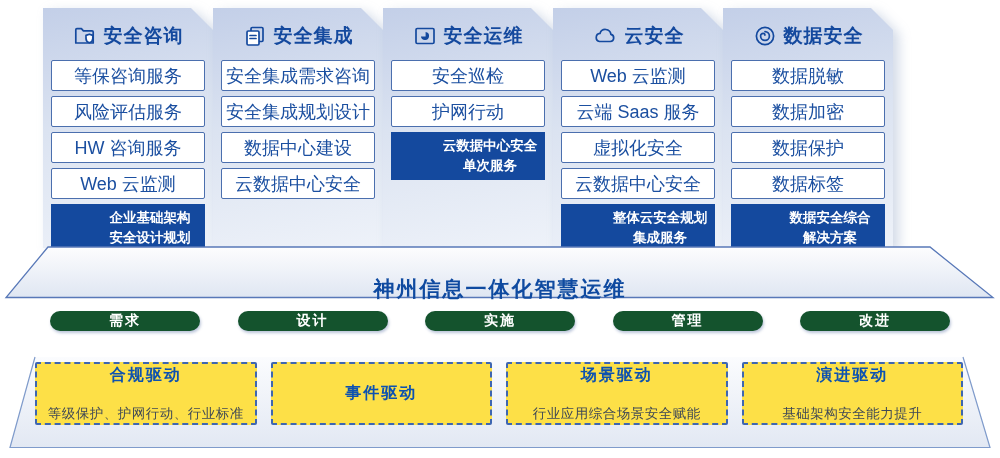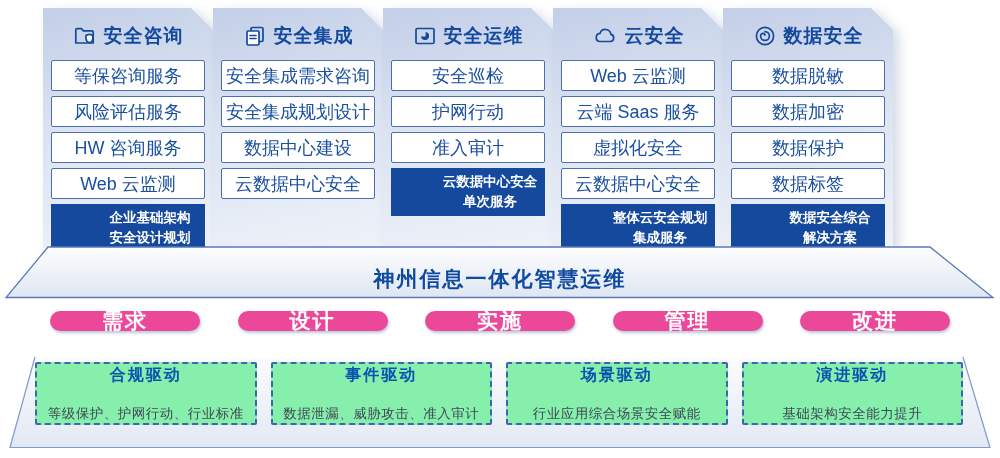--- a/index.html
+++ b/index.html
@@ -28,36 +28,36 @@
     height:48px;margin:3px 8px 0 8px;background:#14499e;
     display:flex;align-items:center;justify-content:center;text-align:center;
     color:#ffffff;font-size:13.5px;font-weight:bold;line-height:1.45;
     white-space:pre-line;
     padding-left:44px;
   }
   .icon svg{display:block;}
   
   .banner-svg{position:absolute;left:0;top:246px;}
   .banner-title{
-    position:absolute;left:0;top:265px;width:1000px;text-align:center;
+    position:absolute;left:0;top:275px;width:1000px;text-align:center;
     font-size:21px;font-weight:bold;color:#0f4aa0;letter-spacing:2px;
   }
   
   .pills-row{position:absolute;left:50px;top:311px;width:900px;display:flex;justify-content:space-between;}
   .pill{
-    width:150px;height:20px;border-radius:17px;background:#ec4899;
+    width:150px;height:20px;border-radius:17px;background:#14532d;
     display:flex;align-items:center;justify-content:center;
-    color:#ffffff;font-size:21px;font-weight:bold;letter-spacing:2px;
+    color:#ffffff;font-size:14px;font-weight:bold;letter-spacing:2px;
     box-shadow:1px 2px 3px rgba(60,90,150,0.35);
   }
   
   .bottom-svg{position:absolute;left:0;top:356px;}
   .drivers-row{position:absolute;left:35px;top:362px;width:928px;display:flex;gap:14px;}
   .driver-box{
-    flex:1;height:63px;box-sizing:border-box;background:#86efac;
+    flex:1;height:63px;box-sizing:border-box;background:#fde047;
     border:2px dashed #3e66b0;border-radius:2px;
     display:flex;flex-direction:column;align-items:center;justify-content:center;
   }
   .driver-title{font-size:16px;font-weight:bold;color:#0d52b0;letter-spacing:2px;}
   .driver-desc{font-size:13.5px;color:#3f4856;margin-top:19px;letter-spacing:0.5px;text-align:right;}
 </style>
 </head>
 <body>
 
 <div class="stage">
@@ -109,21 +109,20 @@
         <span class="icon">
           <svg width="24" height="24" viewBox="0 0 24 24" fill="none" stroke="#14499e" stroke-width="1.7" stroke-linejoin="round">
             <rect x="3" y="4.5" width="18" height="15" rx="1.3"></rect>
             <path d="M12.6 7.9a4.1 4.1 0 1 1-4.7 4.7h4.7z" fill="#14499e" stroke="none"></path>
           </svg>
         </span>
         <span class="card-title">安全运维</span>
       </div>
       <div class="card-item">安全巡检</div>
       <div class="card-item">护网行动</div>
-      <div class="card-item">准入审计</div>
       <div class="card-footer">云数据中心安全
 单次服务</div>
     </div>
       </div>
 
     <div class="card-wrap">
         <div class="card">
       <div class="card-header">
         <span class="icon">
           <svg width="26" height="24" viewBox="0 0 26 24" fill="none" stroke="#14499e" stroke-width="1.7" stroke-linejoin="round">
@@ -192,21 +191,20 @@
     <path d="M35 1 L10 91.5 L990 91.5 L963 1" fill="none" stroke="#7f9bcb" stroke-width="1.2"></path>
   </svg>
 
   <div class="drivers-row">
     <div class="driver-box">
       <div class="driver-title">合规驱动</div>
       <div class="driver-desc">等级保护、护网行动、行业标准</div>
     </div>
     <div class="driver-box">
       <div class="driver-title">事件驱动</div>
-      <div class="driver-desc">数据泄漏、威胁攻击、准入审计</div>
     </div>
     <div class="driver-box">
       <div class="driver-title">场景驱动</div>
       <div class="driver-desc">行业应用综合场景安全赋能</div>
     </div>
     <div class="driver-box">
       <div class="driver-title">演进驱动</div>
       <div class="driver-desc">基础架构安全能力提升</div>
     </div>
   </div>

